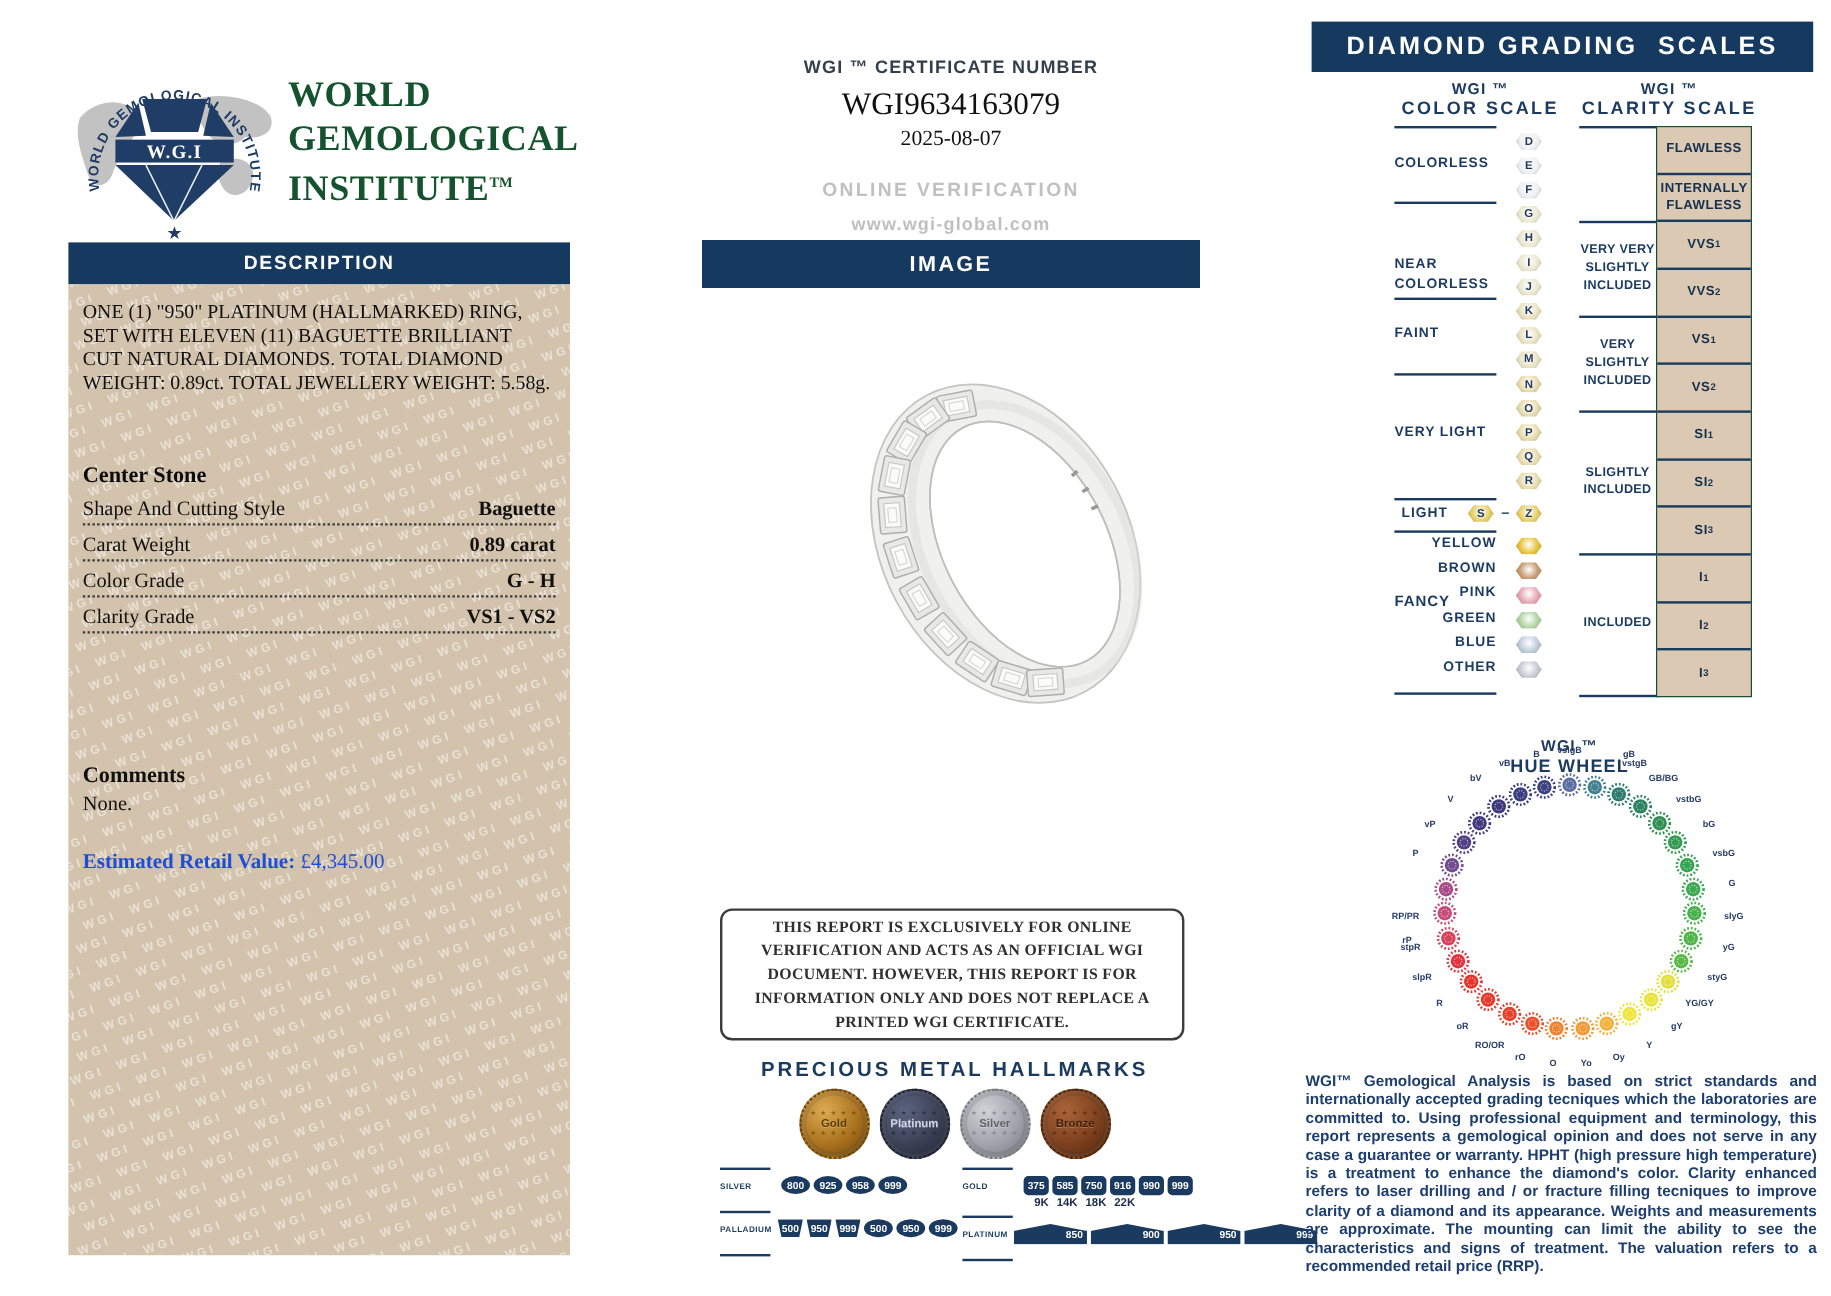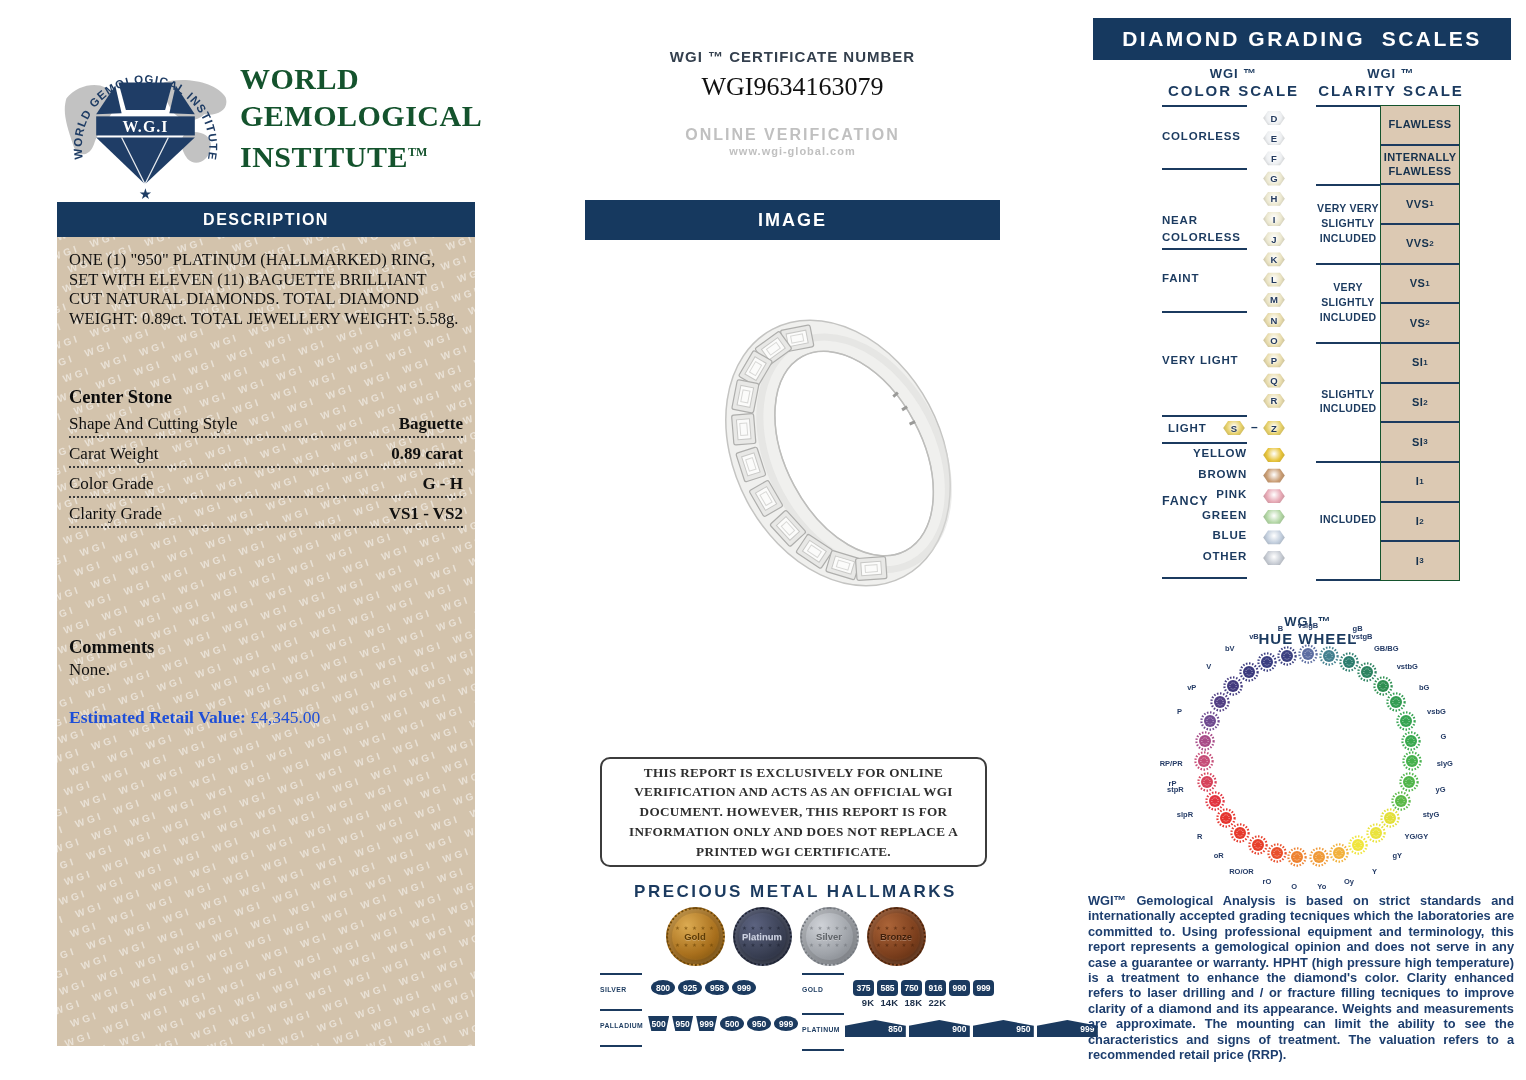--- a/index.html
+++ b/index.html
@@ -31,21 +31,21 @@
   .cm-body{font-size:17px;margin-top:2px;}
   #retail-block{left:12px;top:470px;width:394px;font-family:"Liberation Serif",serif;color:#1d4ed8;font-size:17.5px;}
   .rt-label{font-weight:bold;}
 
   
   #cert-block{left:585px;top:48px;width:415px;text-align:center;}
   #cert-header{font-size:15px;font-weight:bold;letter-spacing:1px;color:#333f4d;}
   #cert-number{font-family:"Liberation Serif",serif;font-size:26px;color:#111;margin-top:7px;}
   #cert-date{font-family:"Liberation Serif",serif;font-size:18px;color:#111;margin-top:3px;}
   #online1{margin-top:24px;color:#c0c0c0;font-weight:bold;font-size:16px;letter-spacing:2px;}
-  #online2{margin-top:1px;color:#c0c0c0;font-weight:bold;font-size:11px;letter-spacing:1px;}
+  #online2{margin-top:11px;color:#c0c0c0;font-weight:bold;font-size:15px;letter-spacing:1px;}
   #image-bar{left:585px;top:200px;width:415px;height:40px;font-size:18px;letter-spacing:2px;}
   #ring{left:653px;top:293px;width:370px;height:330px;}
   #notice{left:600px;top:757px;width:387px;height:110px;border:2px solid #3c3c3c;border-radius:10px;
           background:#fff;box-sizing:border-box;display:flex;align-items:center;
           font-family:"Liberation Serif",serif;font-weight:bold;font-size:13.2px;line-height:1.5;
           color:#2e2e2e;text-align:center;padding:8px 18px;letter-spacing:.3px;}
   #hm-header{left:598px;top:882px;width:395px;text-align:center;font-size:17px;font-weight:bold;
              letter-spacing:2.5px;color:#1b3a5f;}
   #medals{left:598px;top:907px;width:395px;display:flex;justify-content:center;gap:8px;}
   .medal{width:55px;height:55px;border-radius:50%;display:flex;flex-direction:column;
@@ -241,20 +241,21 @@
   </div>
   <div id="retail-block" class="abs">
     <span class="rt-label">Estimated Retail Value:</span>
     <span class="rt-value">£4,345.00</span>
   </div>
 </div>
 
 <div id="cert-block" class="abs">
   <div id="cert-header">WGI ™ CERTIFICATE NUMBER</div>
   <div id="cert-number">WGI9634163079</div>
+  <div id="cert-date">2025-08-07</div>
   <div id="online1">ONLINE VERIFICATION</div>
   <div id="online2">www.wgi-global.com</div>
 </div>
 
 <div id="image-bar" class="abs bar">IMAGE</div>
 
 <svg id="ring" class="abs" viewBox="0 0 370 330">
     <g transform="rotate(-28 185 160)">
       <path d="M 82 160 A 103 140 0 1 0 288 160 A 103 140 0 1 0 82 160 Z M 131 168 A 68 110 0 1 0 267 168 A 68 110 0 1 0 131 168 Z" fill-rule="evenodd" fill="#f0f0ee" stroke="#c4c4c2" stroke-width="1.5"></path>
       <ellipse cx="199" cy="168" rx="68" ry="110" fill="none" stroke="#bdbdbb" stroke-width="1.2"></ellipse>

